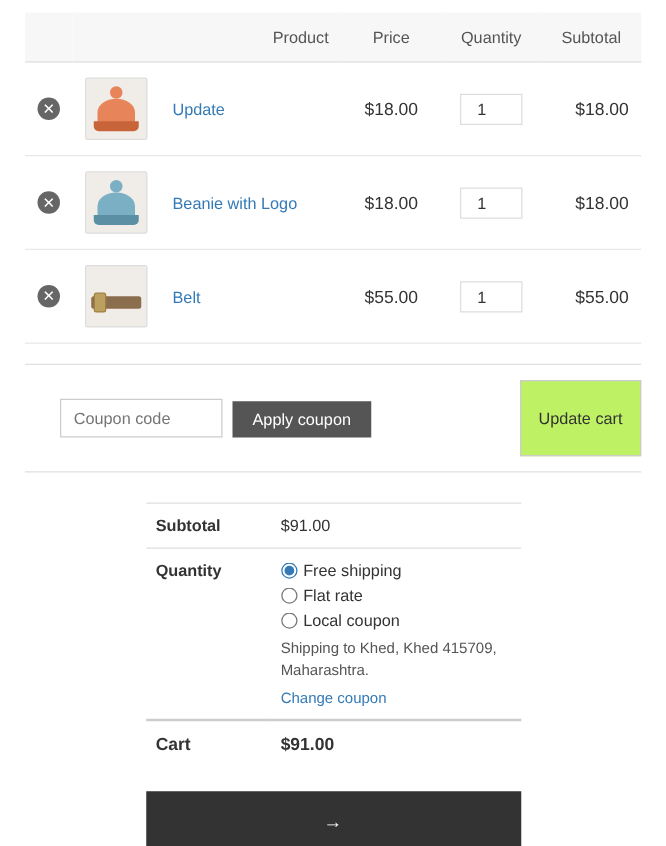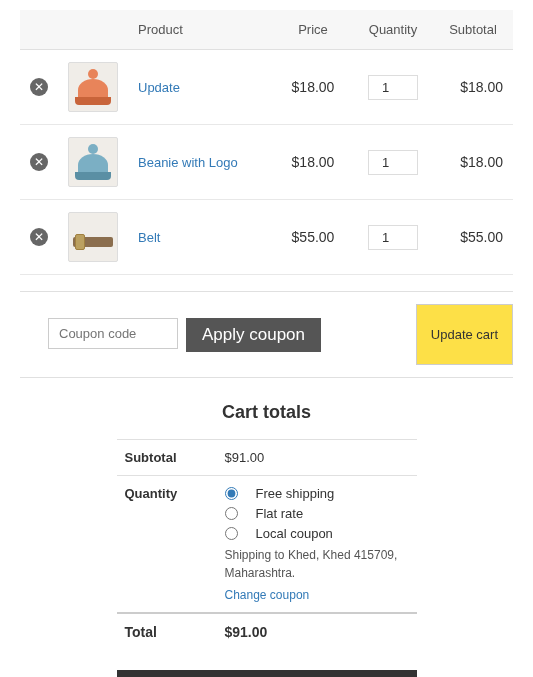--- a/index.html
+++ b/index.html
@@ -26,21 +26,21 @@
     .cart-table thead tr {
       background: #f7f7f7;
       border-bottom: 1px solid #e0e0e0;
     }
 
     .cart-table thead th {
       padding: 12px 10px;
       font-weight: normal;
       font-size: 13px;
       color: #555;
-      text-align: left;
+      text-align: right;
     }
 
     .cart-table thead th.col-price,
     .cart-table thead th.col-qty,
     .cart-table thead th.col-subtotal {
       text-align: center;
     }
 
     .cart-table tbody tr {
       border-bottom: 1px solid #e8e8e8;
@@ -200,45 +200,45 @@
       align-items: center;
       justify-content: space-between;
       padding: 12px 0;
       border-top: 1px solid #e0e0e0;
       border-bottom: 1px solid #e0e0e0;
       margin-bottom: 24px;
     }
 
     .coupon-left {
       display: flex;
-      align-items: flex-start;
+      align-items: flex-end;
       gap: 8px;
       padding-left: 28px;
     }
 
     .coupon-input {
       border: 1px solid #ccc;
       padding: 7px 10px;
       font-size: 13px;
       color: #999;
       width: 130px;
       outline: none;
     }
 
     .apply-btn {
       background: #555;
       color: #fff;
       border: none;
       padding: 7px 16px;
-      font-size: 17px;
+      font-size: 13px;
       cursor: pointer;
     }
 
     .update-btn {
-      background: #fde047;
+      background: #bef264;
       color: #333;
       border: 1px solid #ccc;
       padding: 22px 14px;
       font-size: 13px;
       cursor: pointer;
     }
 
     
     .cart-totals {
       max-width: 300px;
@@ -271,21 +271,21 @@
       color: #333;
     }
 
     .totals-table .value-col {
       color: #333;
     }
 
     .shipping-option {
       display: flex;
       align-items: center;
-      gap: 18px;
+      gap: 5px;
       margin-bottom: 5px;
       font-size: 13px;
     }
 
     .shipping-option input[type="radio"] {
       accent-color: #337ab7;
     }
 
     .shipping-address {
       font-size: 12px;
@@ -404,21 +404,20 @@
 
   <div class="coupon-row">
     <div class="coupon-left">
       <input class="coupon-input" type="text" placeholder="Coupon code" style="">
       <button class="apply-btn">Apply coupon</button>
     </div>
     <button class="update-btn">Update cart</button>
   </div>
 
   <div class="cart-totals">
-    <div class="cart-totals-title">Cart totals</div>
 
     <table class="totals-table">
       <tbody>
         <tr>
           <td class="label-col">Subtotal</td>
           <td class="value-col">$91.00</td>
         </tr>
         <tr>
           <td class="label-col">Quantity</td>
           <td class="value-col">
@@ -434,21 +433,21 @@
                 <div class="shipping-option">
       <input type="radio" name="shipping" id="ship-local" style="">
       <label for="ship-local">Local coupon</label>
     </div>
               </div>
             <div class="shipping-address">Shipping to Khed, Khed 415709, Maharashtra.</div>
             <a href="#" class="change-address-link">Change coupon</a>
           </td>
         </tr>
         <tr class="total-row">
-          <td class="label-col">Total</td>
+          <td class="label-col">Cart</td>
           <td class="value-col total-amount">$91.00</td>
         </tr>
       </tbody>
     </table>
 
     <div class="checkout-btn-wrapper">
       <button class="checkout-btn">
         <span>→</span>
       </button>
     </div>

